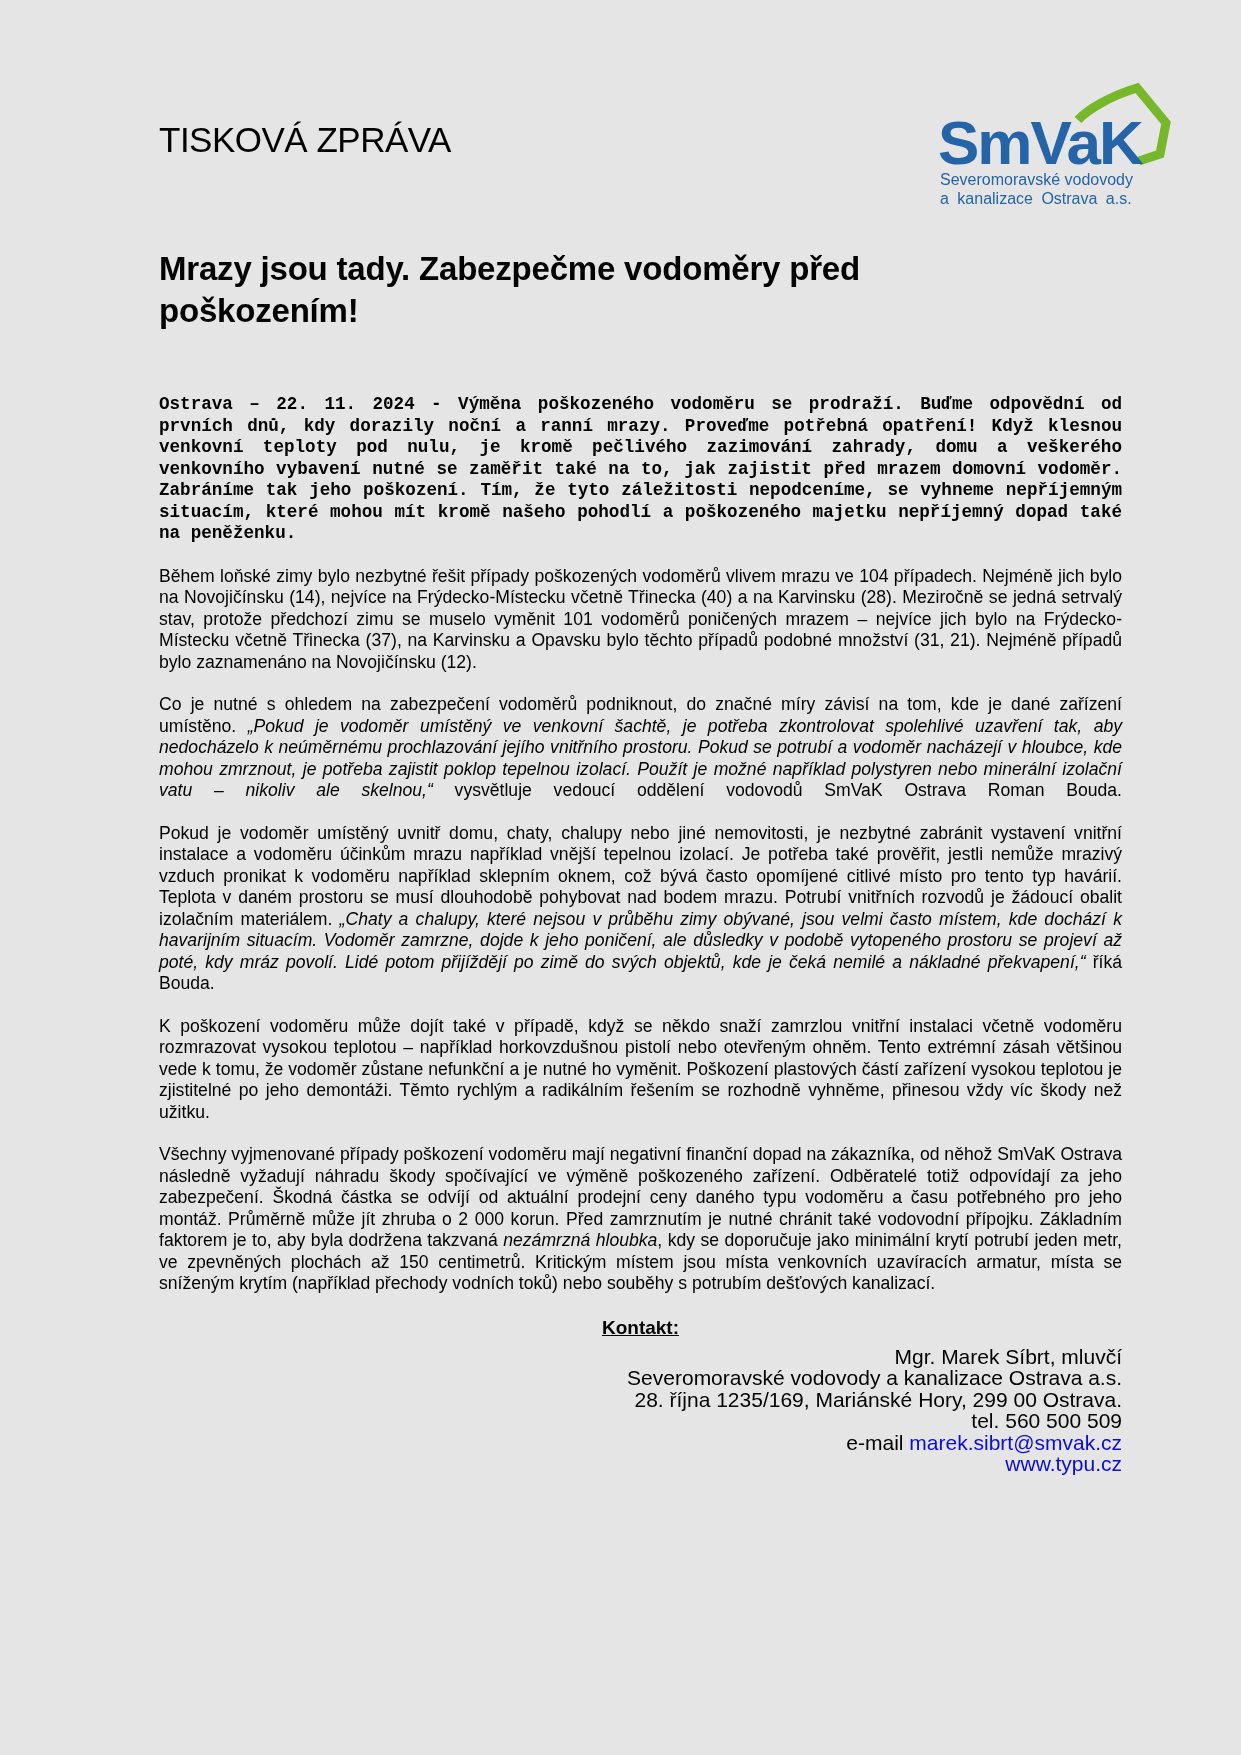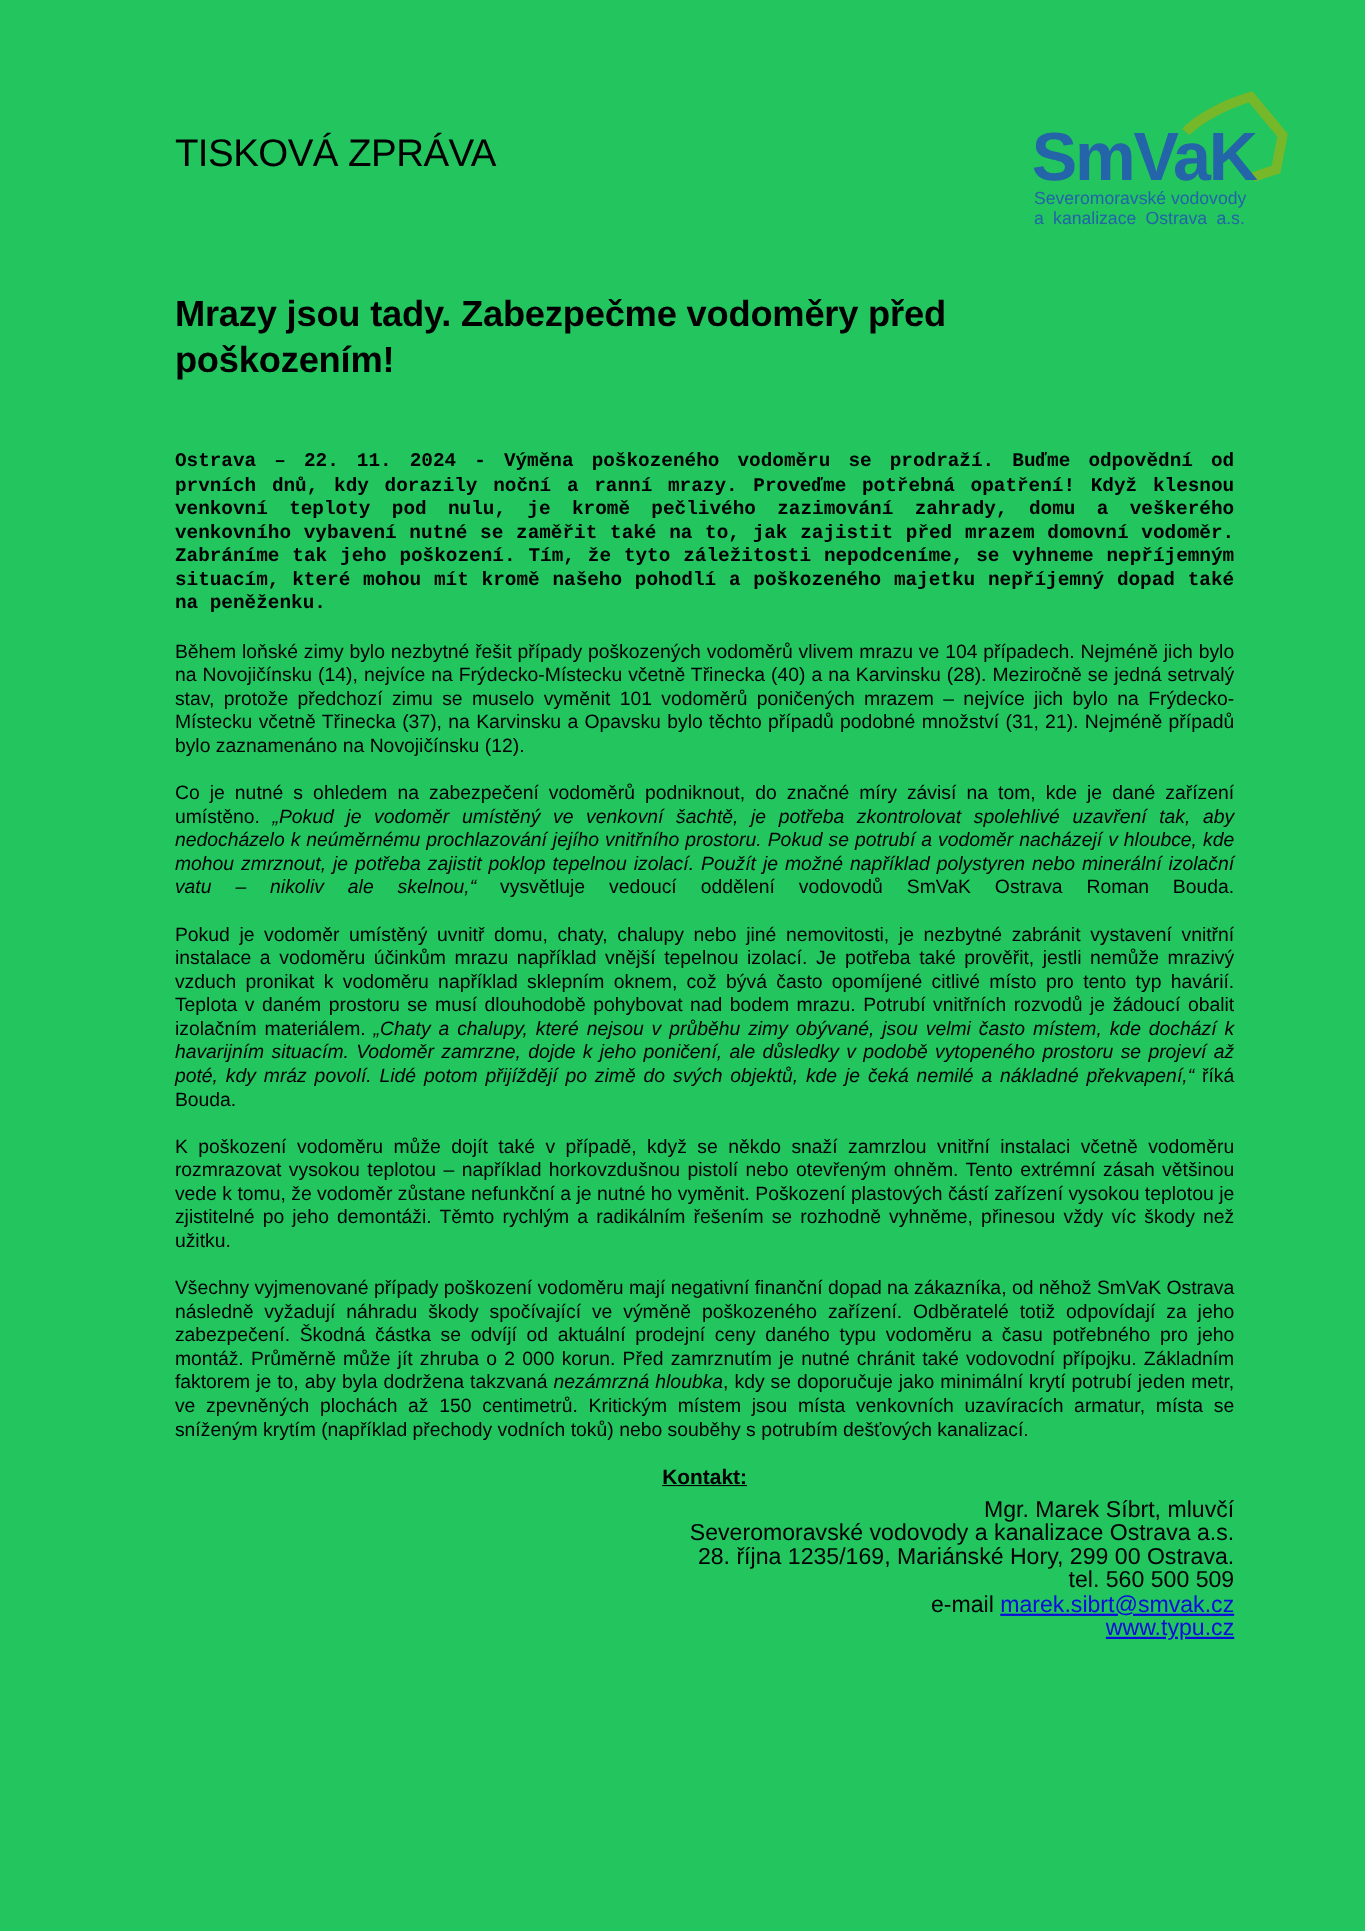--- a/index.html
+++ b/index.html
@@ -1,20 +1,20 @@
 <!DOCTYPE html>
 <html lang="cs"><head>
 <meta charset="utf-8">
 <style>
   html, body { margin: 0; padding: 0; background: #ffffff; }
   .page {
     position: relative;
     width: 1241px;
     height: 1755px;
-    background: #22c55e;
+    background: #e5e5e5;
     font-family: "Liberation Sans", "DejaVu Sans", sans-serif;
     color: #000000;
     overflow: hidden;
   }
   .kicker {
     position: absolute;
     left: 159px;
     top: 122px;
     font-size: 35px;
     line-height: 1.05;
@@ -26,21 +26,20 @@
     left: 924px;
     top: 68px;
     width: 262px;
     height: 140px;
   }
   .content {
     position: absolute;
     left: 159px;
     top: 248px;
     width: 963px;
-    margin-top: 16px;
   }
   h1.headline {
     margin: 0 0 62px 0;
     width: 830px;
     font-size: 33px;
     line-height: 42px;
     font-weight: bold;
     letter-spacing: -0.2px;
   }
   .bodytext p {
@@ -61,21 +60,20 @@
     text-decoration: underline;
   }
   .contact-lines {
     text-align: right;
     font-size: 21px;
     line-height: 21.5px;
   }
   .contact-lines .line { display: block; }
   a.doc-link {
     color: #0b0bdd;
-    text-decoration: underline;
     cursor: pointer;
   }
 </style>
 </head>
 <body>
 
 <div class="page">
 
   <div class="kicker">TISKOVÁ ZPRÁVA</div>
 

